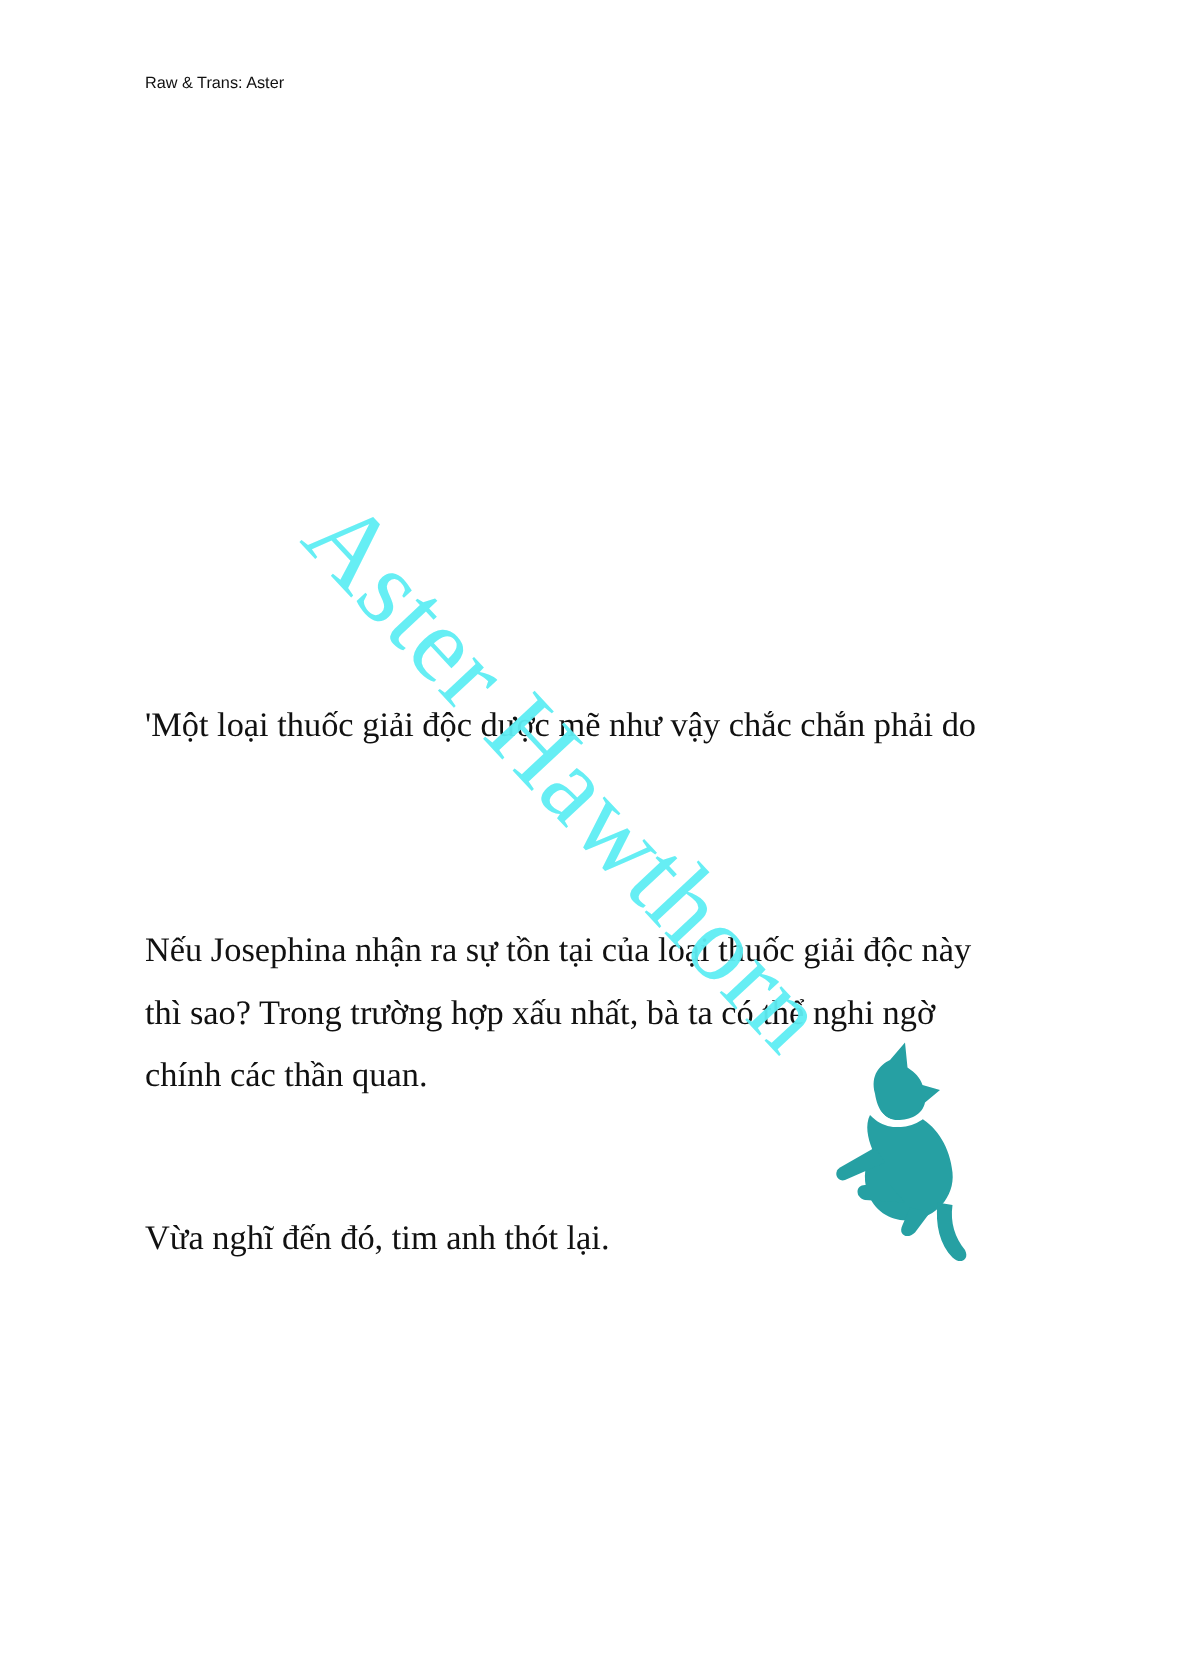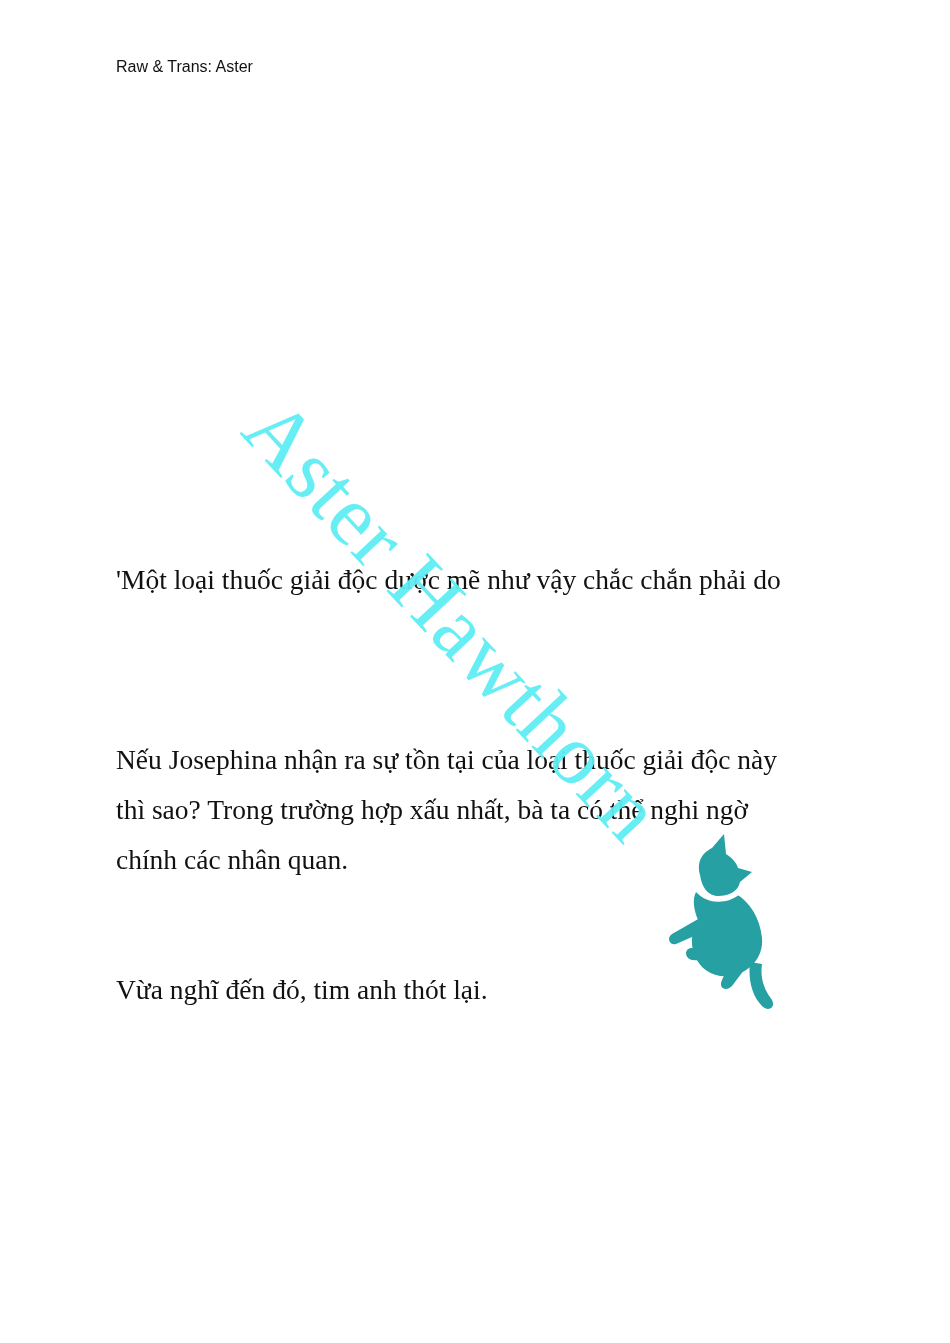--- a/index.html
+++ b/index.html
@@ -8,21 +8,21 @@
       width: 950px;
       height: 1343px;
       background: #ffffff;
       overflow: hidden;
     }
     .header {
       position: absolute;
       left: 116px;
       top: 58px;
       font-family: "Liberation Sans", sans-serif;
-      font-size: 16px;
+      font-size: 13px;
       color: #111;
       white-space: nowrap;
     }
     .para {
       position: absolute;
       left: 116px;
       width: 740px;
       font-family: "Liberation Serif", serif;
       font-size: 27.5px;
       line-height: 50px;
@@ -62,21 +62,21 @@
 
 
 
   <p class="para" style="top:555px;">
     <span class="line">'Một loại thuốc giải độc dược mẽ như vậy chắc chắn phải do</span>
   </p>
 
   <p class="para" style="top:735px;">
     <span class="line">Nếu Josephina nhận ra sự tồn tại của loại thuốc giải độc này</span>
     <span class="line">thì sao? Trong trường hợp xấu nhất, bà ta có thể nghi ngờ</span>
-    <span class="line">chính các nhân quan.</span>
+    <span class="line">chính các thần quan.</span>
   </p>
 
   <p class="para" style="top:965px;">
     <span class="line">Vừa nghĩ đến đó, tim anh thót lại.</span>
   </p>
 
   <div class="watermark">Aster Hawthorn</div>
 
   <svg class="cat" viewBox="0 0 130 185" xmlns="http://www.w3.org/2000/svg">
     <g fill="#26a0a3">

